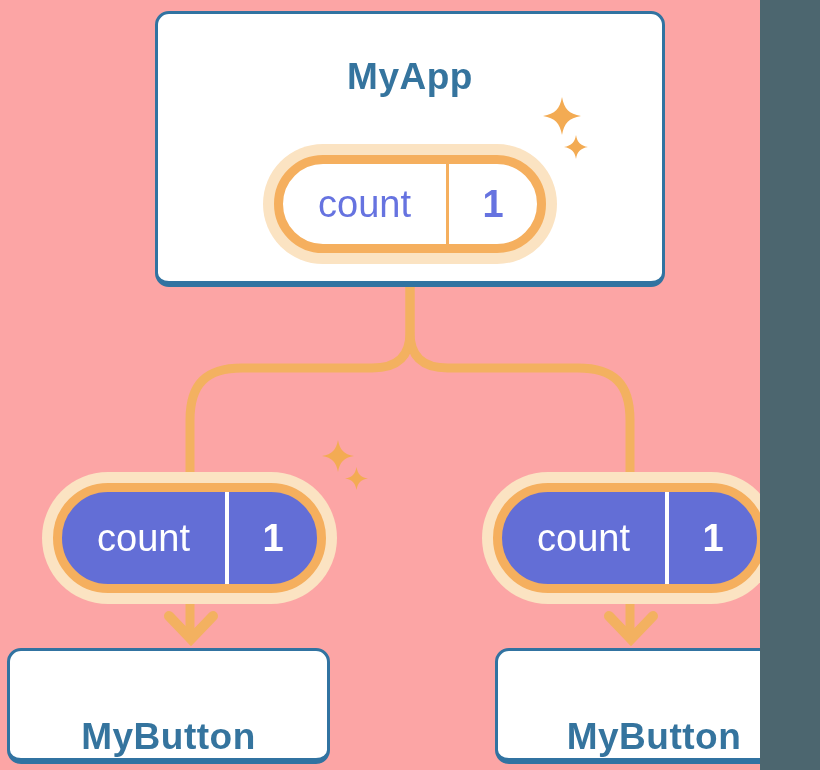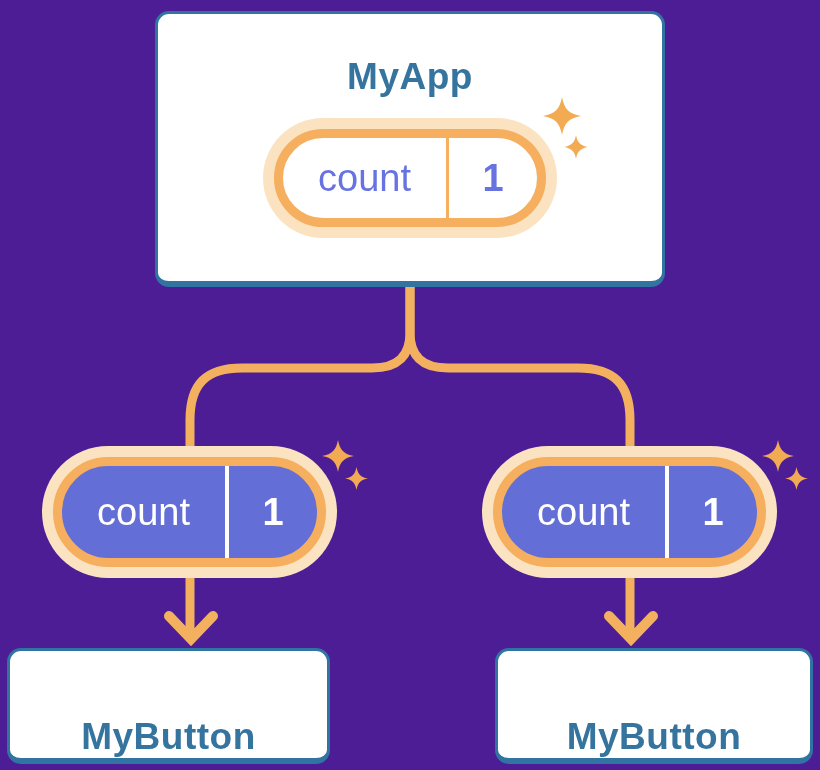--- a/index.html
+++ b/index.html
@@ -1,39 +1,39 @@
 <!DOCTYPE html>
 <html><head>
 <meta charset="utf-8">
 <style>
   html,body{margin:0;padding:0;background:#4C666F;}
   *{box-sizing:border-box;}
   .canvas{
-    position:relative;width:820px;height:770px;background:#4c1d95;
+    position:relative;width:760px;height:770px;background:#fca5a5;
     font-family:"Liberation Sans",sans-serif;overflow:hidden;
   }
   svg.connectors{position:absolute;left:0;top:0;z-index:1;}
   .card{
     position:absolute;background:#fff;
     border:3px solid #3173A1;border-bottom-width:6px;
     border-radius:14px;z-index:2;
   }
   .root-card{left:155px;top:11px;width:510px;height:276px;}
   .child-card{top:648px;height:116px;display:flex;align-items:flex-end;justify-content:center;}
   .child-card.left{left:7px;width:323px;}
   .child-card.right{left:495px;width:318px;}
   .card-title{
     color:#35749E;font-weight:600;font-size:37px;letter-spacing:.5px;
     text-align:center;
   }
   .root-title{position:absolute;left:0;right:0;top:42px;}
   .pill{
     position:absolute;border:9px solid #F5AF5E;border-radius:999px;
     box-shadow:0 0 0 11px #FBE3C2;display:flex;align-items:stretch;
-    z-index:3;overflow:hidden;
+    z-index:3;overflow:hidden;margin-top:26px;
   }
   .pill-light{left:274px;top:129px;width:272px;height:98px;background:#fff;}
   .pill-solid{width:273px;height:110px;background:#636ED6;}
   .pill-solid.left{left:53px;top:457px;}
   .pill-solid.right{left:493px;top:457px;}
   .pill-name{flex:1;display:flex;align-items:center;justify-content:center;font-size:38px;}
   .pill-value{width:88px;display:flex;align-items:center;justify-content:center;font-size:38px;font-weight:700;}
   .pill-divider{width:3px;}
   .pill-light .pill-name,.pill-light .pill-value{color:#6673E0;}
   .pill-light .pill-divider{background:#F5AF5E;}

